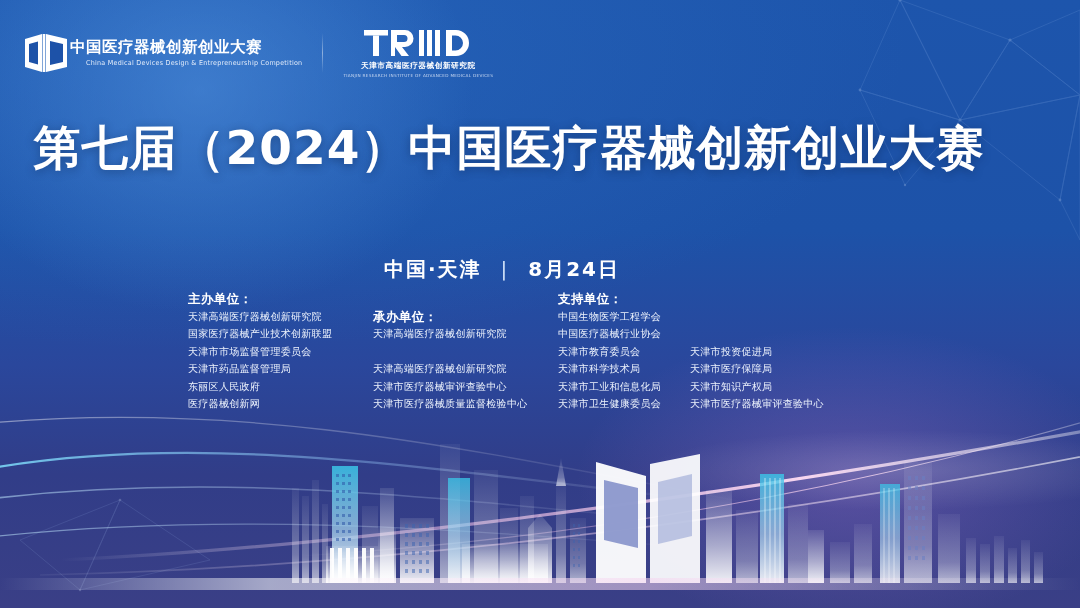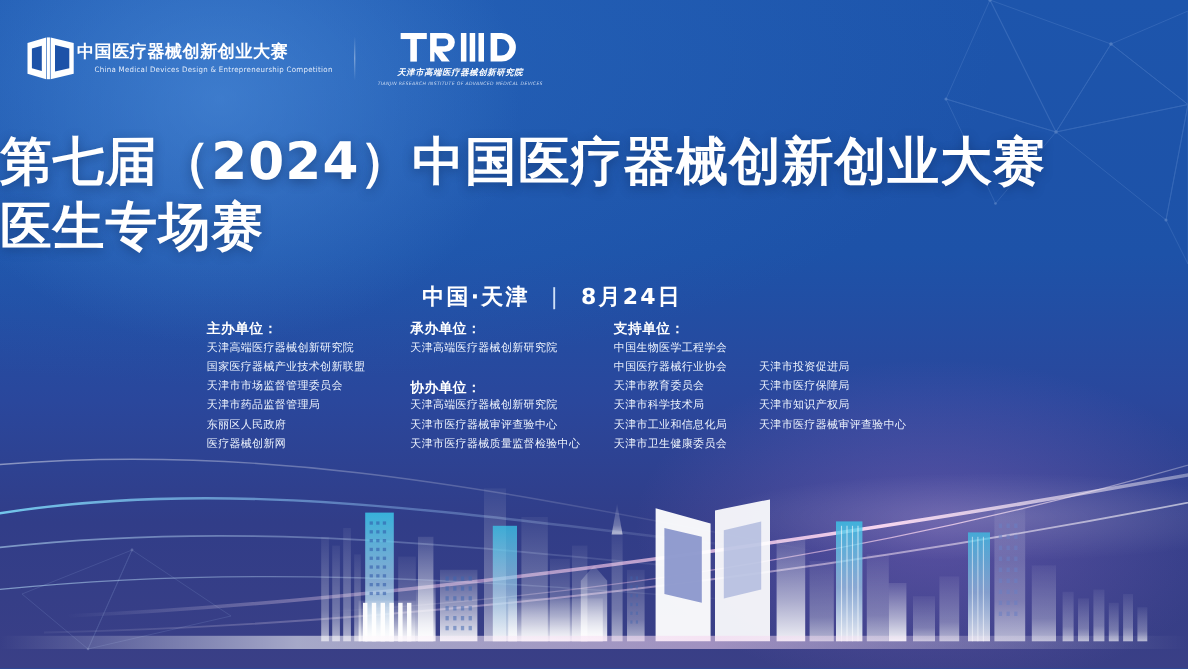--- a/index.html
+++ b/index.html
@@ -32,43 +32,43 @@
 
   
   .logo-bar{position:absolute;left:22px;top:22px;height:62px;display:flex;align-items:center;gap:14px;}
   .logo-left{display:flex;align-items:center;}
   .logo-mark{width:48px;height:44px;flex:0 0 auto;}
   .logo-txt{display:flex;flex-direction:column;justify-content:center;line-height:1;}
   .logo-cn{font-size:15.5px;font-weight:700;color:#ffffff;letter-spacing:.5px;white-space:nowrap;}
   .logo-en{font-size:6.4px;color:#e3ecfa;letter-spacing:.25px;white-space:nowrap;margin-top:4px;
            transform:scaleY(1.05);transform-origin:left top;padding-left:16px;}
   .logo-sep{width:1px;height:40px;background:linear-gradient(180deg,rgba(255,255,255,0),rgba(255,255,255,.45),rgba(255,255,255,0));margin:0 6px;}
-  .logo-right{display:flex;flex-direction:column;align-items:center;justify-content:center;font-style:italic;}
+  .logo-right{display:flex;flex-direction:column;align-items:center;justify-content:center;}
   .trimd-mark{height:30px;width:108px;}
   .trimd-cn{font-size:7.6px;color:#ffffff;letter-spacing:.6px;white-space:nowrap;margin-top:3px;font-weight:600;}
   .trimd-en{font-size:4.2px;color:#c9d9f2;letter-spacing:.3px;white-space:nowrap;margin-top:2px;}
 
   
-  .title-wrap{position:absolute;left:0;top:118px;width:986px;}
+  .title-wrap{position:absolute;left:16px;top:118px;width:986px;text-align:center;}
   .title-line{
     font-size:47px;font-weight:700;color:#ffffff;line-height:1.26;letter-spacing:1px;
     text-shadow:0 2px 10px rgba(10,35,80,.45);
     font-family:"DejaVu Sans","Liberation Sans",sans-serif;
   }
   .title-line2{font-size:47px;font-weight:700;color:#ffffff;line-height:1.26;letter-spacing:1px;
     text-shadow:0 2px 10px rgba(10,35,80,.45);}
 
   .subtitle{
     position:absolute;left:0;top:256px;width:1004px;text-align:center;
     font-size:20px;font-weight:700;color:#ffffff;letter-spacing:2px;
   }
   .subtitle .bar{display:inline-block;margin:0 10px;color:#cfe0f7;font-weight:400;}
 
   
-  .orgs{position:absolute;left:188px;top:290px;display:flex;align-items:center;}
+  .orgs{position:absolute;left:188px;top:290px;display:flex;align-items:flex-end;}
   .col{display:flex;flex-direction:column;}
   .col-1{width:185px;}
   .col-2{width:185px;}
   .col-3{width:132px;}
   .col-4{width:auto;}
   .org-head{font-size:12.5px;font-weight:700;color:#ffffff;line-height:17.5px;letter-spacing:.4px;white-space:nowrap;}
   .org-item{font-size:10px;font-weight:500;color:#edf3fd;line-height:17.5px;letter-spacing:.3px;white-space:nowrap;}
   .spacer{height:17.5px;}
   .pad-head{height:17.5px;}
 </style>
@@ -375,21 +375,20 @@
           <path d="M82 2 h10 a13 13 0 0 1 0 26 H82 Z M88 7.5 v15 h3.5 a7.5 7.5 0 0 0 0-15 Z"></path>
         </g>
       </svg>
       <div class="trimd-cn">天津市高端医疗器械创新研究院</div>
       <div class="trimd-en">TIANJIN RESEARCH INSTITUTE OF ADVANCED MEDICAL DEVICES</div>
     </div>
   </div>
 
   <div class="title-wrap">
     <div class="title-line">第七届（2024）中国医疗器械创新创业大赛</div>
-    <div class="title-line2">医生专场赛</div>
   </div>
 
   <div class="subtitle">
     <span>中国·天津</span>
     <span class="bar">|</span>
     <span>8月24日</span>
   </div>
 
   <div class="orgs">
 
@@ -400,21 +399,20 @@
       <div class="org-item">天津市市场监督管理委员会</div>
       <div class="org-item">天津市药品监督管理局</div>
       <div class="org-item">东丽区人民政府</div>
       <div class="org-item">医疗器械创新网</div>
     </div>
 
     <div class="col col-2">
       <div class="org-head">承办单位：</div>
       <div class="org-item">天津高端医疗器械创新研究院</div>
       <div class="spacer"></div>
-      <div class="org-head">协办单位：</div>
       <div class="org-item">天津高端医疗器械创新研究院</div>
       <div class="org-item">天津市医疗器械审评查验中心</div>
       <div class="org-item">天津市医疗器械质量监督检验中心</div>
     </div>
 
     <div class="col col-3">
       <div class="org-head">支持单位：</div>
       <div class="org-item">中国生物医学工程学会</div>
       <div class="org-item">中国医疗器械行业协会</div>
       <div class="org-item">天津市教育委员会</div>

